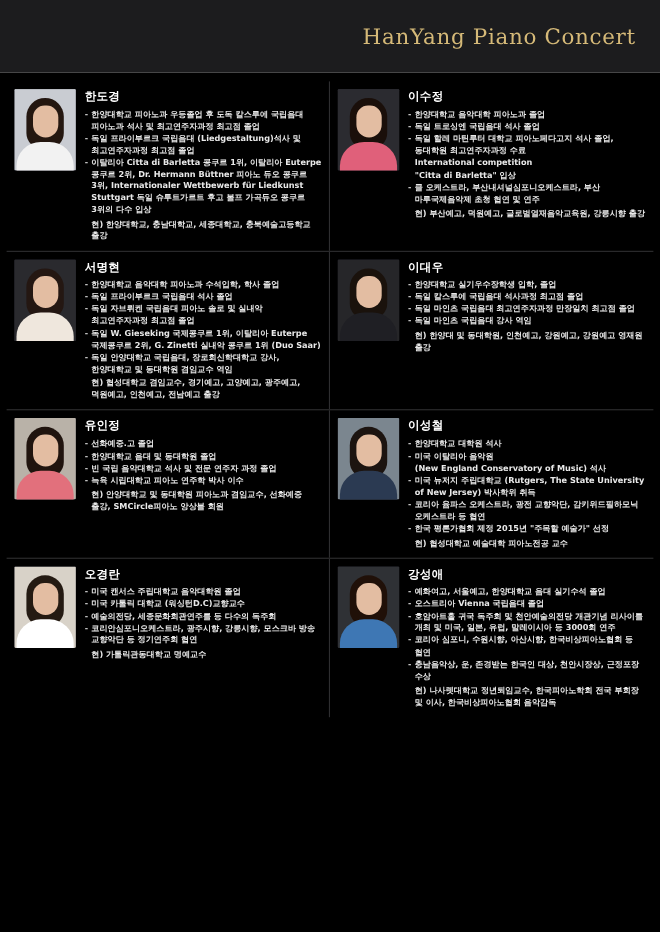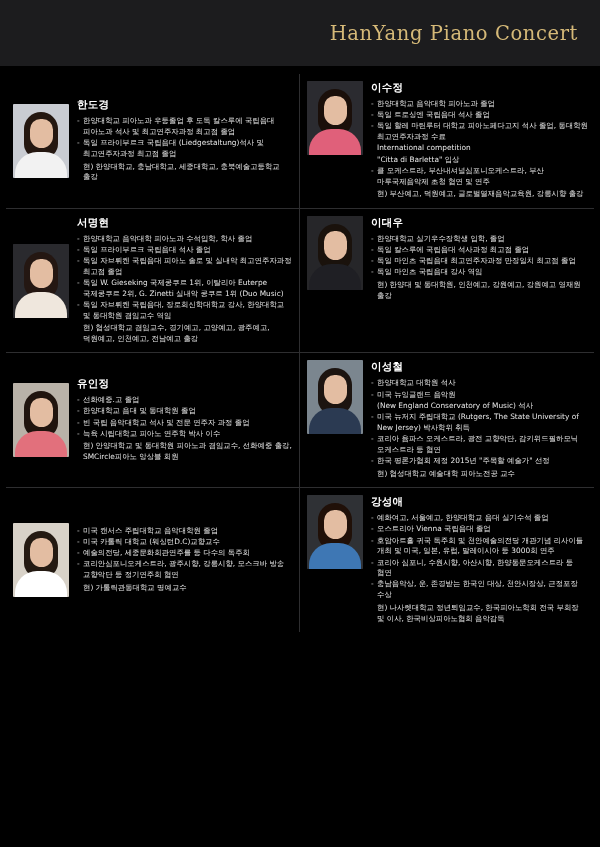--- a/index.html
+++ b/index.html
@@ -53,21 +53,21 @@
   }
   .row:last-child { border-bottom: none; }
   .cell {
     width: 294px;
     padding: 7px 6px 7px 6px;
     display: flex;
     flex-direction: row;
     align-items: flex-start;
     gap: 7px;
   }
-  .cell.left { border-right: 1px solid #2e2e30; align-items: center; }
+  .cell.left { border-right: 1px solid #2e2e30; }
   .photo-wrap {
     width: 58px;
     flex: 0 0 58px;
     display: flex;
     flex-direction: column;
     align-items: center;
   }
   .photo {
     width: 56px;
     height: 74px;
@@ -116,20 +116,21 @@
     list-style: none;
   }
   ul.bullets li {
     color: #e9e9e9;
     font-size: 7.4px;
     line-height: 1.45;
     margin-bottom: 0.5px;
     padding-left: 6px;
     position: relative;
     word-break: keep-all;
+    font-weight: bold;
   }
   ul.bullets li.dash::before {
     content: "-";
     position: absolute;
     left: 0; top: 0;
     color: #cfcfcf;
   }
   ul.bullets li.nodash { padding-left: 6px; }
   ul.bullets li.cont { padding-left: 6px; }
   ul.bullets li.cur {
@@ -163,20 +164,21 @@
                 <div class="hair" style="background: rgb(36, 23, 16);"></div>
                 <div class="face"></div>
                 <div class="body" style="background: rgb(242, 242, 242);"></div>
             </div>
           </div>
           <div class="info">
             <div class="name">한도경</div>
             <ul class="bullets" id="b0">
                 <li class="dash">한양대학교 피아노과 우등졸업 후 도독 칼스루에 국립음대 피아노과 석사 및 최고연주자과정 최고점 졸업</li>
                 <li class="dash">독일 프라이부르크 국립음대 (Liedgestaltung)석사 및 최고연주자과정 최고점 졸업</li>
+                <li class="dash">이탈리아 Citta di Barletta 콩쿠르 1위, 이탈리아 Euterpe 콩쿠르 2위, Dr. Hermann Büttner 피아노 듀오 콩쿠르 3위, Internationaler Wettbewerb für Liedkunst Stuttgart 독일 슈투트가르트 후고 볼프 가곡듀오 콩쿠르 3위의 다수 입상</li>
                 <li class="cur">현) 한양대학교, 충남대학교, 세종대학교, 충북예술고등학교 출강</li>
               </ul>
           </div>
         </div>
         <div class="cell">
           <div class="photo-wrap">
             <div class="photo" id="ph1">
               <div class="bg" style="background: rgb(43, 43, 48);"></div>
                 <div class="hair" style="background: rgb(26, 15, 10);"></div>
                 <div class="face"></div>
@@ -207,22 +209,22 @@
                 <div class="face"></div>
                 <div class="body" style="background: rgb(239, 231, 221);"></div>
             </div>
           </div>
           <div class="info">
             <div class="name">서명현</div>
             <ul class="bullets" id="b2">
                 <li class="dash">한양대학교 음악대학 피아노과 수석입학, 학사 졸업</li>
                 <li class="dash">독일 프라이부르크 국립음대 석사 졸업</li>
                 <li class="dash">독일 자브뤼켄 국립음대 피아노 솔로 및 실내악 최고연주자과정 최고점 졸업</li>
-                <li class="dash">독일 W. Gieseking 국제콩쿠르 1위, 이탈리아 Euterpe 국제콩쿠르 2위, G. Zinetti 실내악 콩쿠르 1위 (Duo Music)</li>
-                <li class="dash">독일 자브뤼켄 국립음대, 장로회신학대학교 강사, 한양대학교 및 동대학원 겸임교수 역임</li>
+                <li class="dash">독일 W. Gieseking 국제콩쿠르 1위, 이탈리아 Euterpe 국제콩쿠르 2위, G. Zinetti 실내악 콩쿠르 1위 (Duo Saar)</li>
+                <li class="dash">독일 안양대학교 국립음대, 장로회신학대학교 강사, 한양대학교 및 동대학원 겸임교수 역임</li>
                 <li class="cur">현) 협성대학교 겸임교수, 경기예고, 고양예고, 광주예고, 덕원예고, 인천예고, 전남예고 출강</li>
               </ul>
           </div>
         </div>
         <div class="cell">
           <div class="photo-wrap">
             <div class="photo" id="ph3">
               <div class="bg" style="background: rgb(38, 38, 41);"></div>
                 <div class="hair" style="background: rgb(26, 18, 12);"></div>
                 <div class="face"></div>
@@ -269,21 +271,21 @@
               <div class="bg" style="background: rgb(123, 134, 143);"></div>
                 <div class="hair" style="background: rgb(28, 20, 16);"></div>
                 <div class="face"></div>
                 <div class="body" style="background: rgb(43, 58, 82);"></div>
             </div>
           </div>
           <div class="info">
             <div class="name">이성철</div>
             <ul class="bullets" id="b5">
                 <li class="dash">한양대학교 대학원 석사</li>
-                <li class="dash">미국 뉴잉글랜드 음악원</li>
+                <li class="dash">미국 이탈리아 음악원</li>
                 <li class="cont">(New England Conservatory of Music) 석사</li>
                 <li class="dash">미국 뉴저지 주립대학교 (Rutgers, The State University of New Jersey) 박사학위 취득</li>
                 <li class="dash">코리아 윰파스 오케스트라, 광전 교향악단, 감키위드필하모닉 오케스트라 등 협연</li>
                 <li class="dash">한국 평론가협회 제정 2015년 "주목할 예술가" 선정</li>
                 <li class="cur">현) 협성대학교 예술대학 피아노전공 교수</li>
               </ul>
           </div>
         </div>
       </div>
 
@@ -291,20 +293,21 @@
         <div class="cell left">
           <div class="photo-wrap">
             <div class="photo" id="ph6">
               <div class="bg" style="background: rgb(216, 210, 200);"></div>
                 <div class="hair" style="background: rgb(36, 26, 18);"></div>
                 <div class="face"></div>
                 <div class="body" style="background: rgb(255, 255, 255);"></div>
             </div>
           </div>
           <div class="info">
+            <div class="name">오경란</div>
             <ul class="bullets" id="b6">
                 <li class="dash">미국 캔서스 주립대학교 음악대학원 졸업</li>
                 <li class="dash">미국 카톨릭 대학교 (워싱턴D.C)교향교수</li>
                 <li class="dash">예술의전당, 세종문화회관연주를 등 다수의 독주회</li>
                 <li class="dash">코리안심포니오케스트라, 광주시향, 강릉시향, 모스크바 방송 교향악단 등 정기연주회 협연</li>
                 <li class="cur">현) 가톨릭관동대학교 명예교수</li>
               </ul>
           </div>
         </div>
         <div class="cell">
@@ -315,21 +318,21 @@
                 <div class="face"></div>
                 <div class="body" style="background: rgb(62, 119, 180);"></div>
             </div>
           </div>
           <div class="info">
             <div class="name">강성애</div>
             <ul class="bullets" id="b7">
                 <li class="dash">예화여고, 서울예고, 한양대학교 음대 실기수석 졸업</li>
                 <li class="dash">오스트리아 Vienna 국립음대 졸업</li>
                 <li class="dash">호암아트홀 귀국 독주회 및 천안예술의전당 개관기념 리사이틀 개최 및 미국, 일본, 유럽, 말레이시아 등 3000회 연주</li>
-                <li class="dash">코리아 심포니, 수원시향, 아산시향, 한양동문오케스트라 등 협연</li>
+                <li class="dash">코리아 심포니, 수원시향, 아산시향, 한국비상피아노협회 등 협연</li>
                 <li class="dash">충남음악상, 운, 존경받는 한국인 대상, 천안시장상, 근정포장 수상</li>
                 <li class="cur">현) 나사렛대학교 정년퇴임교수, 한국피아노학회 전국 부회장 및 이사, 한국비상피아노협회 음악감독</li>
               </ul>
           </div>
         </div>
       </div>
 
     </div>
   </div>
 

